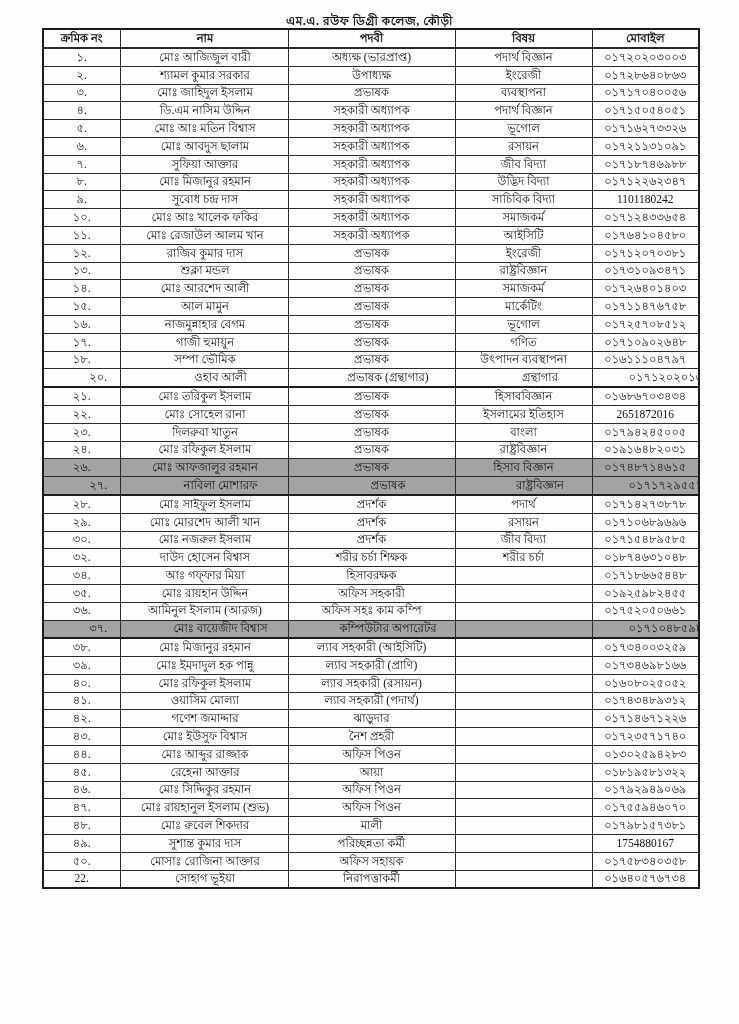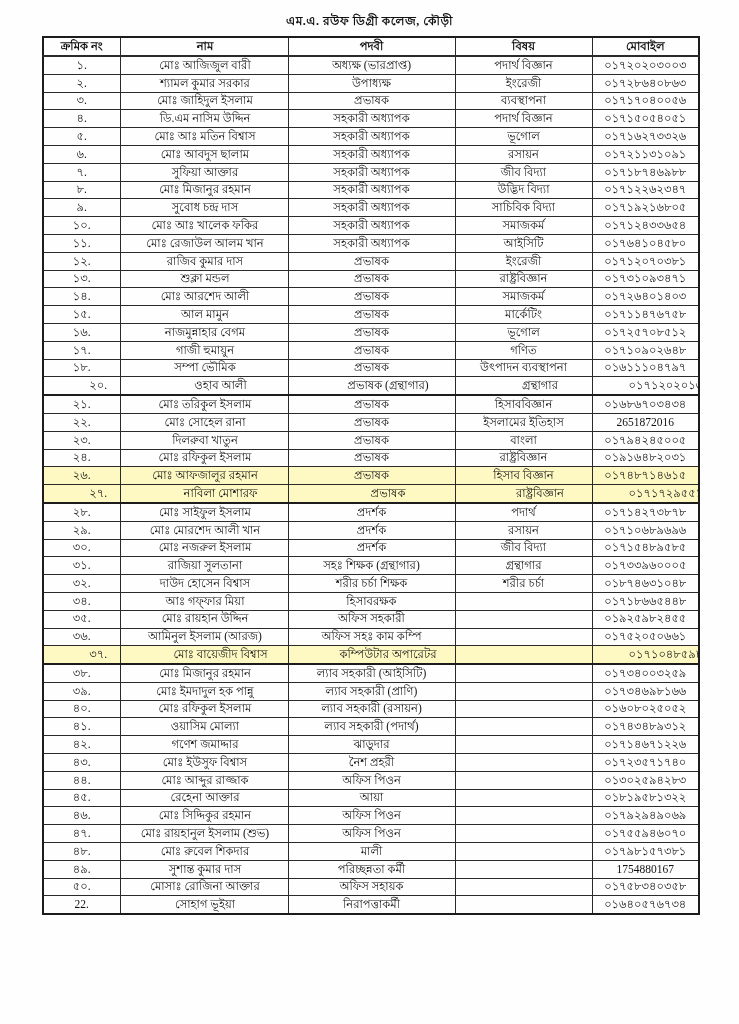--- a/index.html
+++ b/index.html
@@ -22,21 +22,21 @@
     top: 12px;
     left: 0;
     width: 100%;
     text-align: center;
     font-size: 12px;
     font-weight: bold;
     letter-spacing: 0.5px;
   }
   table.staff-table {
     position: absolute;
-    top: 36px;
+    top: 28px;
     left: 42px;
     width: 656px;
     border-collapse: collapse;
     table-layout: fixed;
     border: 2px solid #1c1c1c;
   }
   col.c-serial { width: 77px; }
   col.c-name   { width: 168px; }
   col.c-desig  { width: 167px; }
   col.c-subject{ width: 137px; }
@@ -55,21 +55,21 @@
   thead th {
     font-weight: bold;
     border-bottom-width: 2px;
     height: 17px;
   }
   th.col-name, td.cell-name {
     text-align: center;
     padding-left: 5px;
   }
   tr.highlight td {
-    background: #fef9c3;
+    background: #a3a3a3;
   }
   tr.section-end td {
     border-bottom-width: 2.5px;
     border-bottom-color: #1c1c1c;
     padding-left: 36px;
   }
 </style>
 </head>
 <body>
 
@@ -148,21 +148,21 @@
           <td class="cell-name">মোঃ মিজানুর রহমান</td>
           <td class="cell-designation">সহকারী অধ্যাপক</td>
           <td class="cell-subject">উদ্ভিদ বিদ্যা</td>
           <td class="cell-mobile">০১৭১২২৬২৩৪৭</td>
         </tr>
         <tr>
           <td class="cell-serial-no">৯.</td>
           <td class="cell-name">সুবোধ চন্দ্র দাস</td>
           <td class="cell-designation">সহকারী অধ্যাপক</td>
           <td class="cell-subject">সাচিবিক বিদ্যা</td>
-          <td class="cell-mobile">০১৭১৯২১৬৮০৫</td>
+          <td class="cell-mobile">1101180242</td>
         </tr>
         <tr>
           <td class="cell-serial-no">১০.</td>
           <td class="cell-name">মোঃ আঃ খালেক ফকির</td>
           <td class="cell-designation">সহকারী অধ্যাপক</td>
           <td class="cell-subject">সমাজকর্ম</td>
           <td class="cell-mobile">০১৭১২৪৩৩৬৫৪</td>
         </tr>
         <tr>
           <td class="cell-serial-no">১১.</td>
@@ -284,27 +284,20 @@
           <td class="cell-mobile">০১৭১০৬৮৯৬৯৬</td>
         </tr>
         <tr>
           <td class="cell-serial-no">৩০.</td>
           <td class="cell-name">মোঃ নজরুল ইসলাম</td>
           <td class="cell-designation">প্রদর্শক</td>
           <td class="cell-subject">জীব বিদ্যা</td>
           <td class="cell-mobile">০১৭১৫৪৮৯৫৮৫</td>
         </tr>
         <tr>
-          <td class="cell-serial-no">৩১.</td>
-          <td class="cell-name">রাজিয়া সুলতানা</td>
-          <td class="cell-designation">সহঃ শিক্ষক (গ্রন্থাগার)</td>
-          <td class="cell-subject">গ্রন্থাগার</td>
-          <td class="cell-mobile">০১৭৩৩৯৬০০০৫</td>
-        </tr>
-        <tr>
           <td class="cell-serial-no">৩২.</td>
           <td class="cell-name">দাউদ হোসেন বিশ্বাস</td>
           <td class="cell-designation">শরীর চর্চা শিক্ষক</td>
           <td class="cell-subject">শরীর চর্চা</td>
           <td class="cell-mobile">০১৮৭৪৬৩১০৪৮</td>
         </tr>
         <tr>
           <td class="cell-serial-no">৩৪.</td>
           <td class="cell-name">আঃ গফ্ফার মিয়া</td>
           <td class="cell-designation">হিসাবরক্ষক</td>

